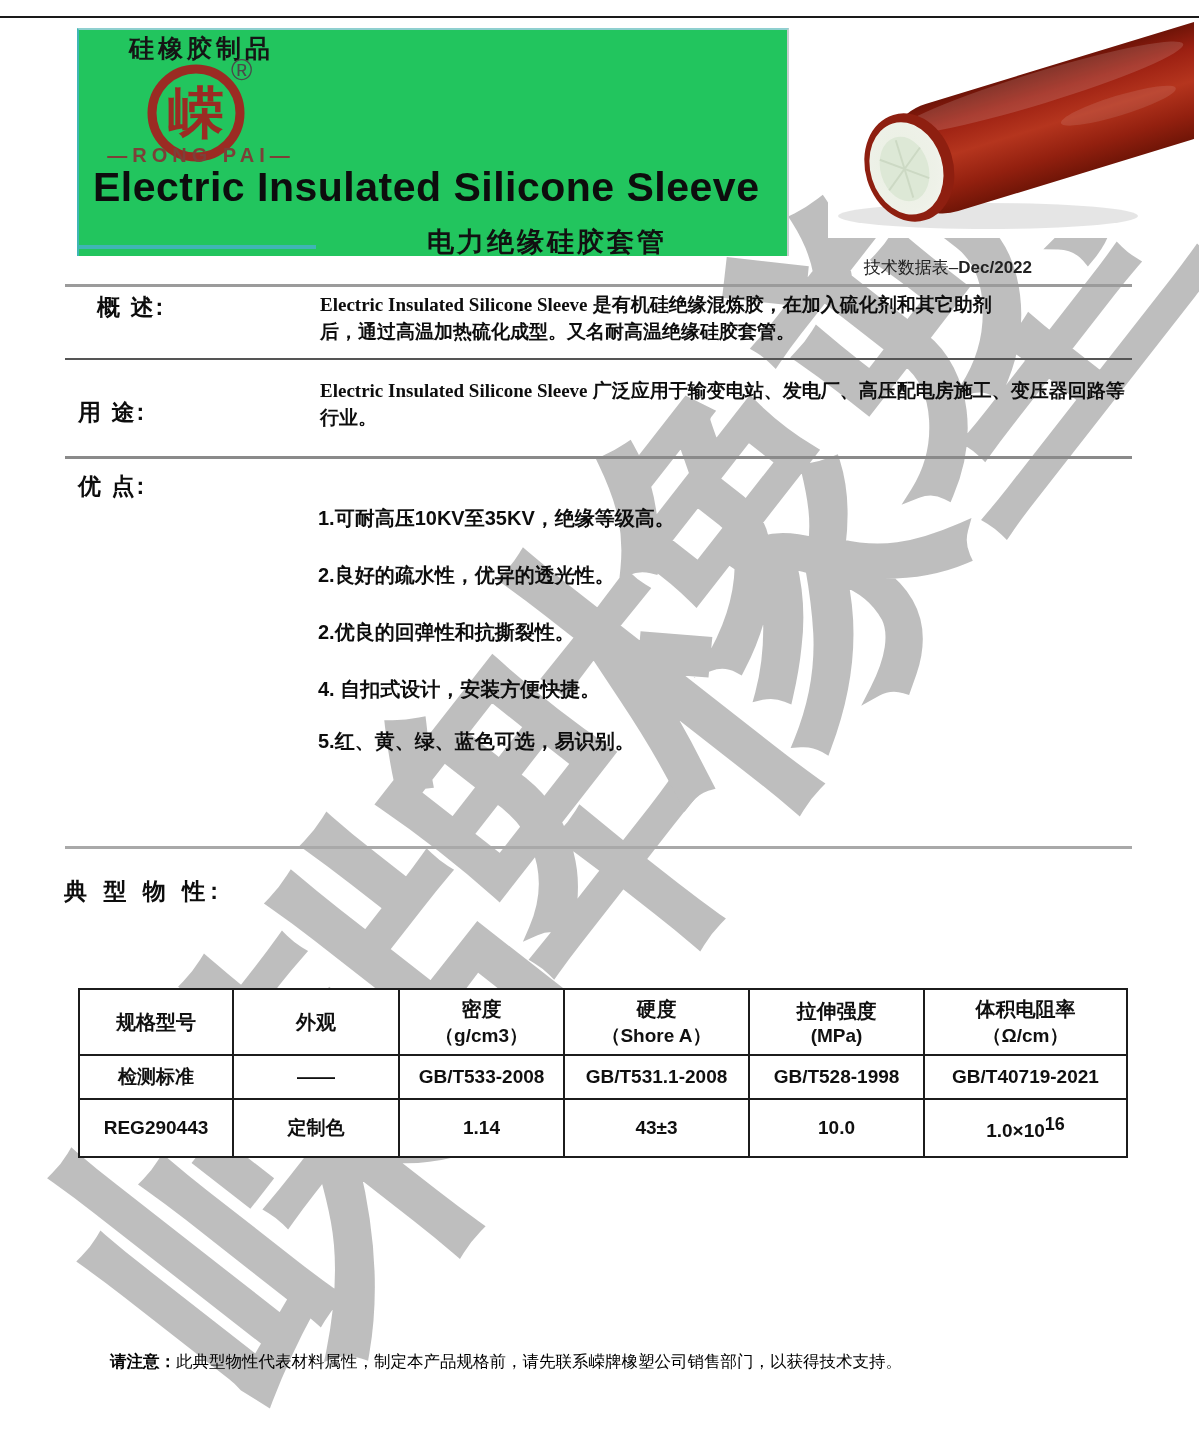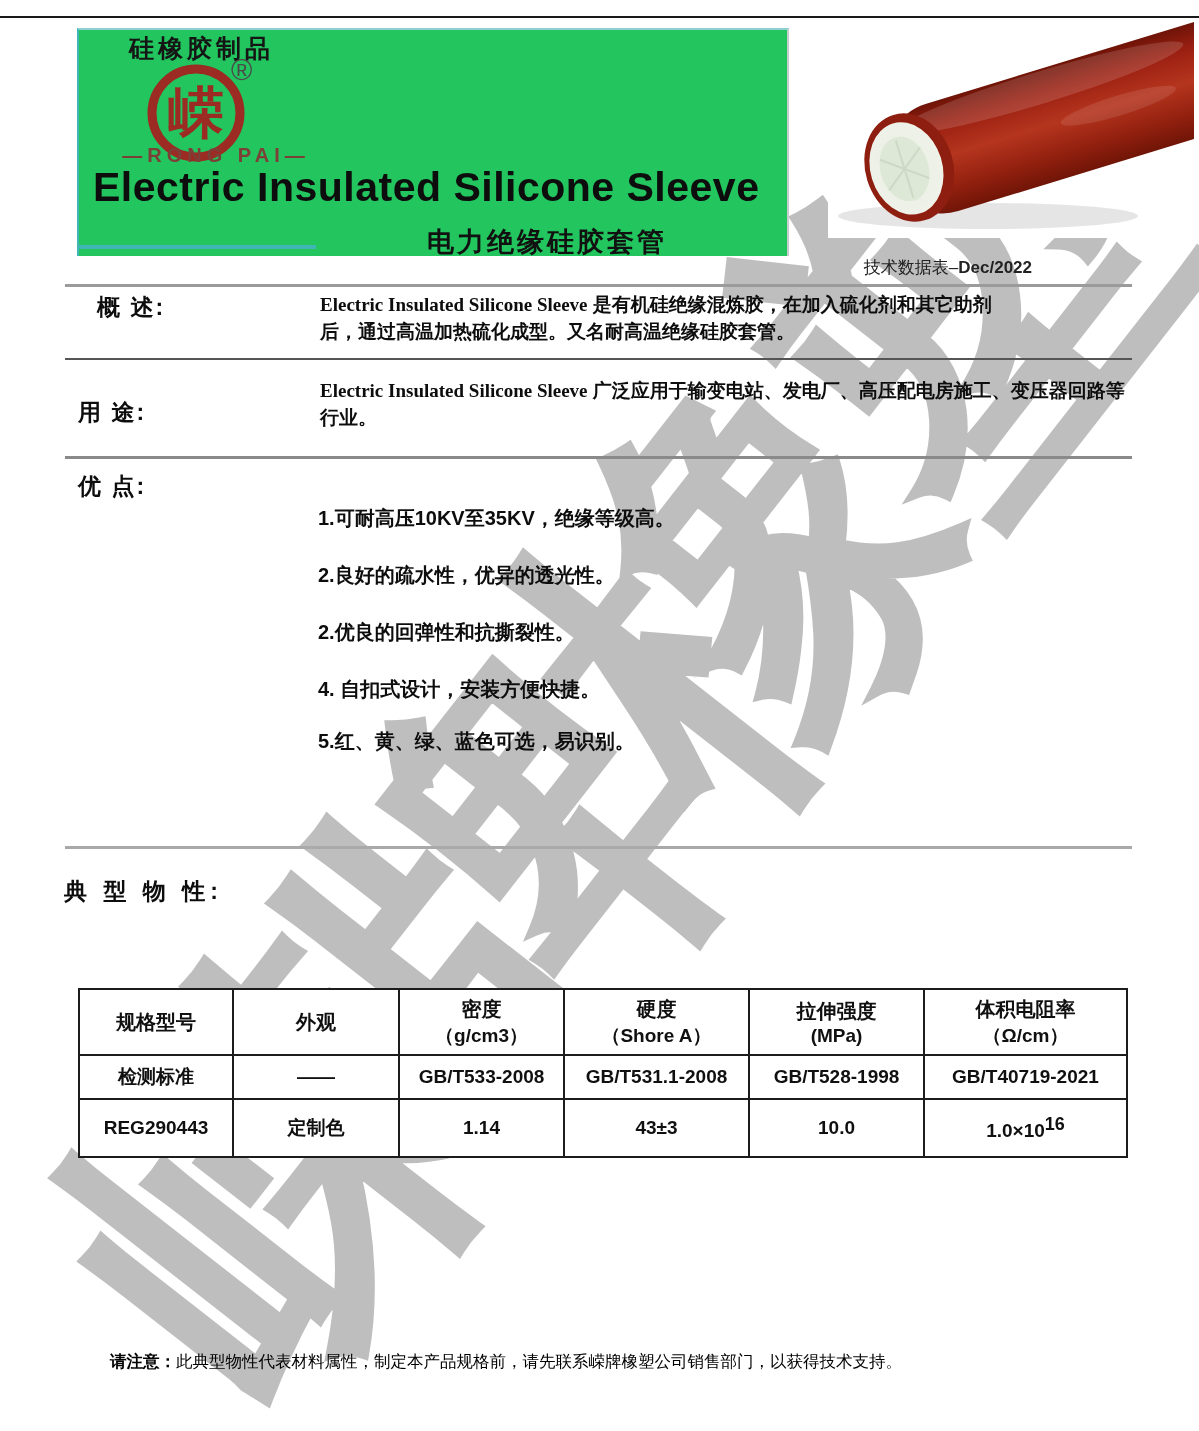--- a/index.html
+++ b/index.html
@@ -38,21 +38,21 @@
   .header-box {
     left:77px; top:28px; width:708px; height:226px;
     background:#22c55e; z-index:2;
     border-top:2px solid #8fd0d0;
     border-left:2px solid #3fb5b5;
     border-right:2px solid #c9cdcd;
   }
   .brand-tagline { left:50px; top:2px; font-size:25px; font-weight:600; letter-spacing:4px; color:#151515; }
   .logo-badge { left:64px; top:28px; width:106px; height:106px; }
   .reg-mark { left:152px; top:24px; font-size:29px; color:#4a4a4a; font-weight:400; }
-  .rong-pai { left:32px; top:114px; width:210px; text-align:center;
+  .rong-pai { left:17px; top:114px; width:210px; text-align:center;
               font-size:20px; letter-spacing:5px; font-weight:600; color:#7c4038; white-space:nowrap; }
   .title-en { left:14px; top:134px; font-size:41px; font-weight:bold; letter-spacing:.5px; color:#0d0d0d; white-space:nowrap; }
   .teal-underline { left:-2px; top:215px; width:239px; height:4px; background:#3fb5b5; }
   .title-zh { left:348px; top:194px; font-size:27px; font-weight:bold; letter-spacing:3px; color:#111; }
 
   
   .photo { left:828px; top:20px; width:366px; height:218px; background:#fff; z-index:2; }
 
   
   .tech-date { left:690px; top:256px; width:342px; text-align:right; font-size:17px; color:#222; z-index:2; white-space:nowrap; }

